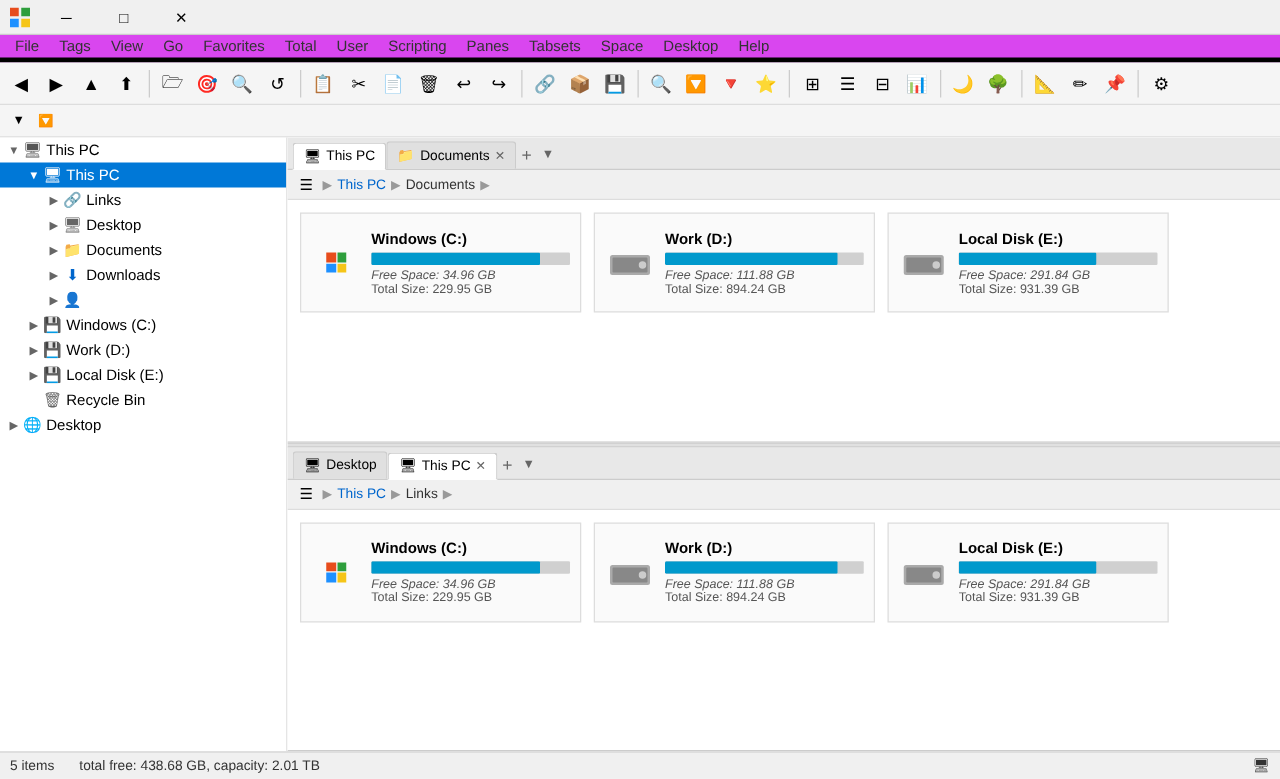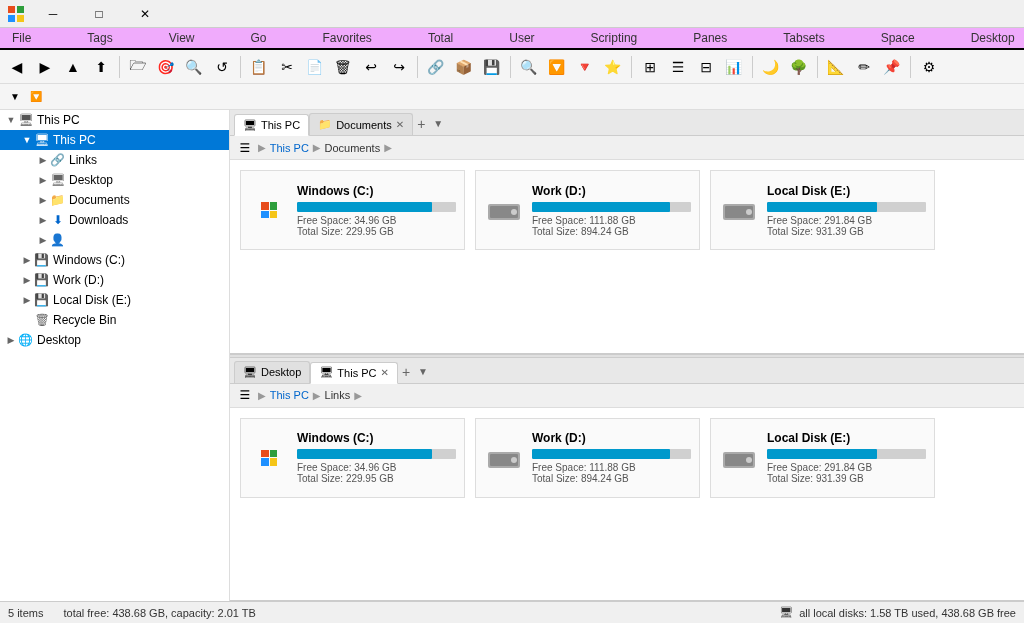--- a/index.html
+++ b/index.html
@@ -20,26 +20,25 @@
     #titlebar .win-btn {
       width: 46px; height: 28px;
       background: none; border: none;
       font-size: 12px; cursor: pointer;
       display: flex; align-items: center; justify-content: center;
     }
 
     
     #menubar {
       height: 22px;
-      background: #f0abfc;
+      background: #d946ef;
       display: flex;
       align-items: center;
       padding: 0 4px;
-      border-bottom: 2px solid #000000;
-      gap: 40px;
+      border-bottom: 4px solid #000000;
     }
     #menubar .menu-item {
       padding: 2px 8px;
       font-size: 12px;
       cursor: pointer;
       color: #333;
     }
 
     
     #toolbar {
@@ -208,21 +207,21 @@
       border-radius: 1px;
       overflow: hidden;
       margin-bottom: 3px;
     }
     .drive-bar-fill {
       height: 100%;
       background: #0099cc;
       border-radius: 1px;
     }
 
-    .drive-free { font-size: 10px; color: #555; }
+    .drive-free { font-size: 10px; color: #555; font-style: italic; }
     .drive-total { font-size: 10px; color: #555; }
 
     
     #statusbar {
       height: 22px;
       background: #f0f0f0;
       border-top: 1px solid #ccc;
       display: flex;
       align-items: center;
       padding: 0 8px;
@@ -591,15 +590,14 @@
     </div>
 
   </div>
 </div>
 
 <div id="statusbar">
   <span>5 items</span>
   <span>total free: 438.68 GB, capacity: 2.01 TB</span>
   <div class="status-right">
     <span>🖥</span>
-    <span>all local disks: 1.58 TB used, 438.68 GB free</span>
   </div>
 </div>
 
 </body></html>

